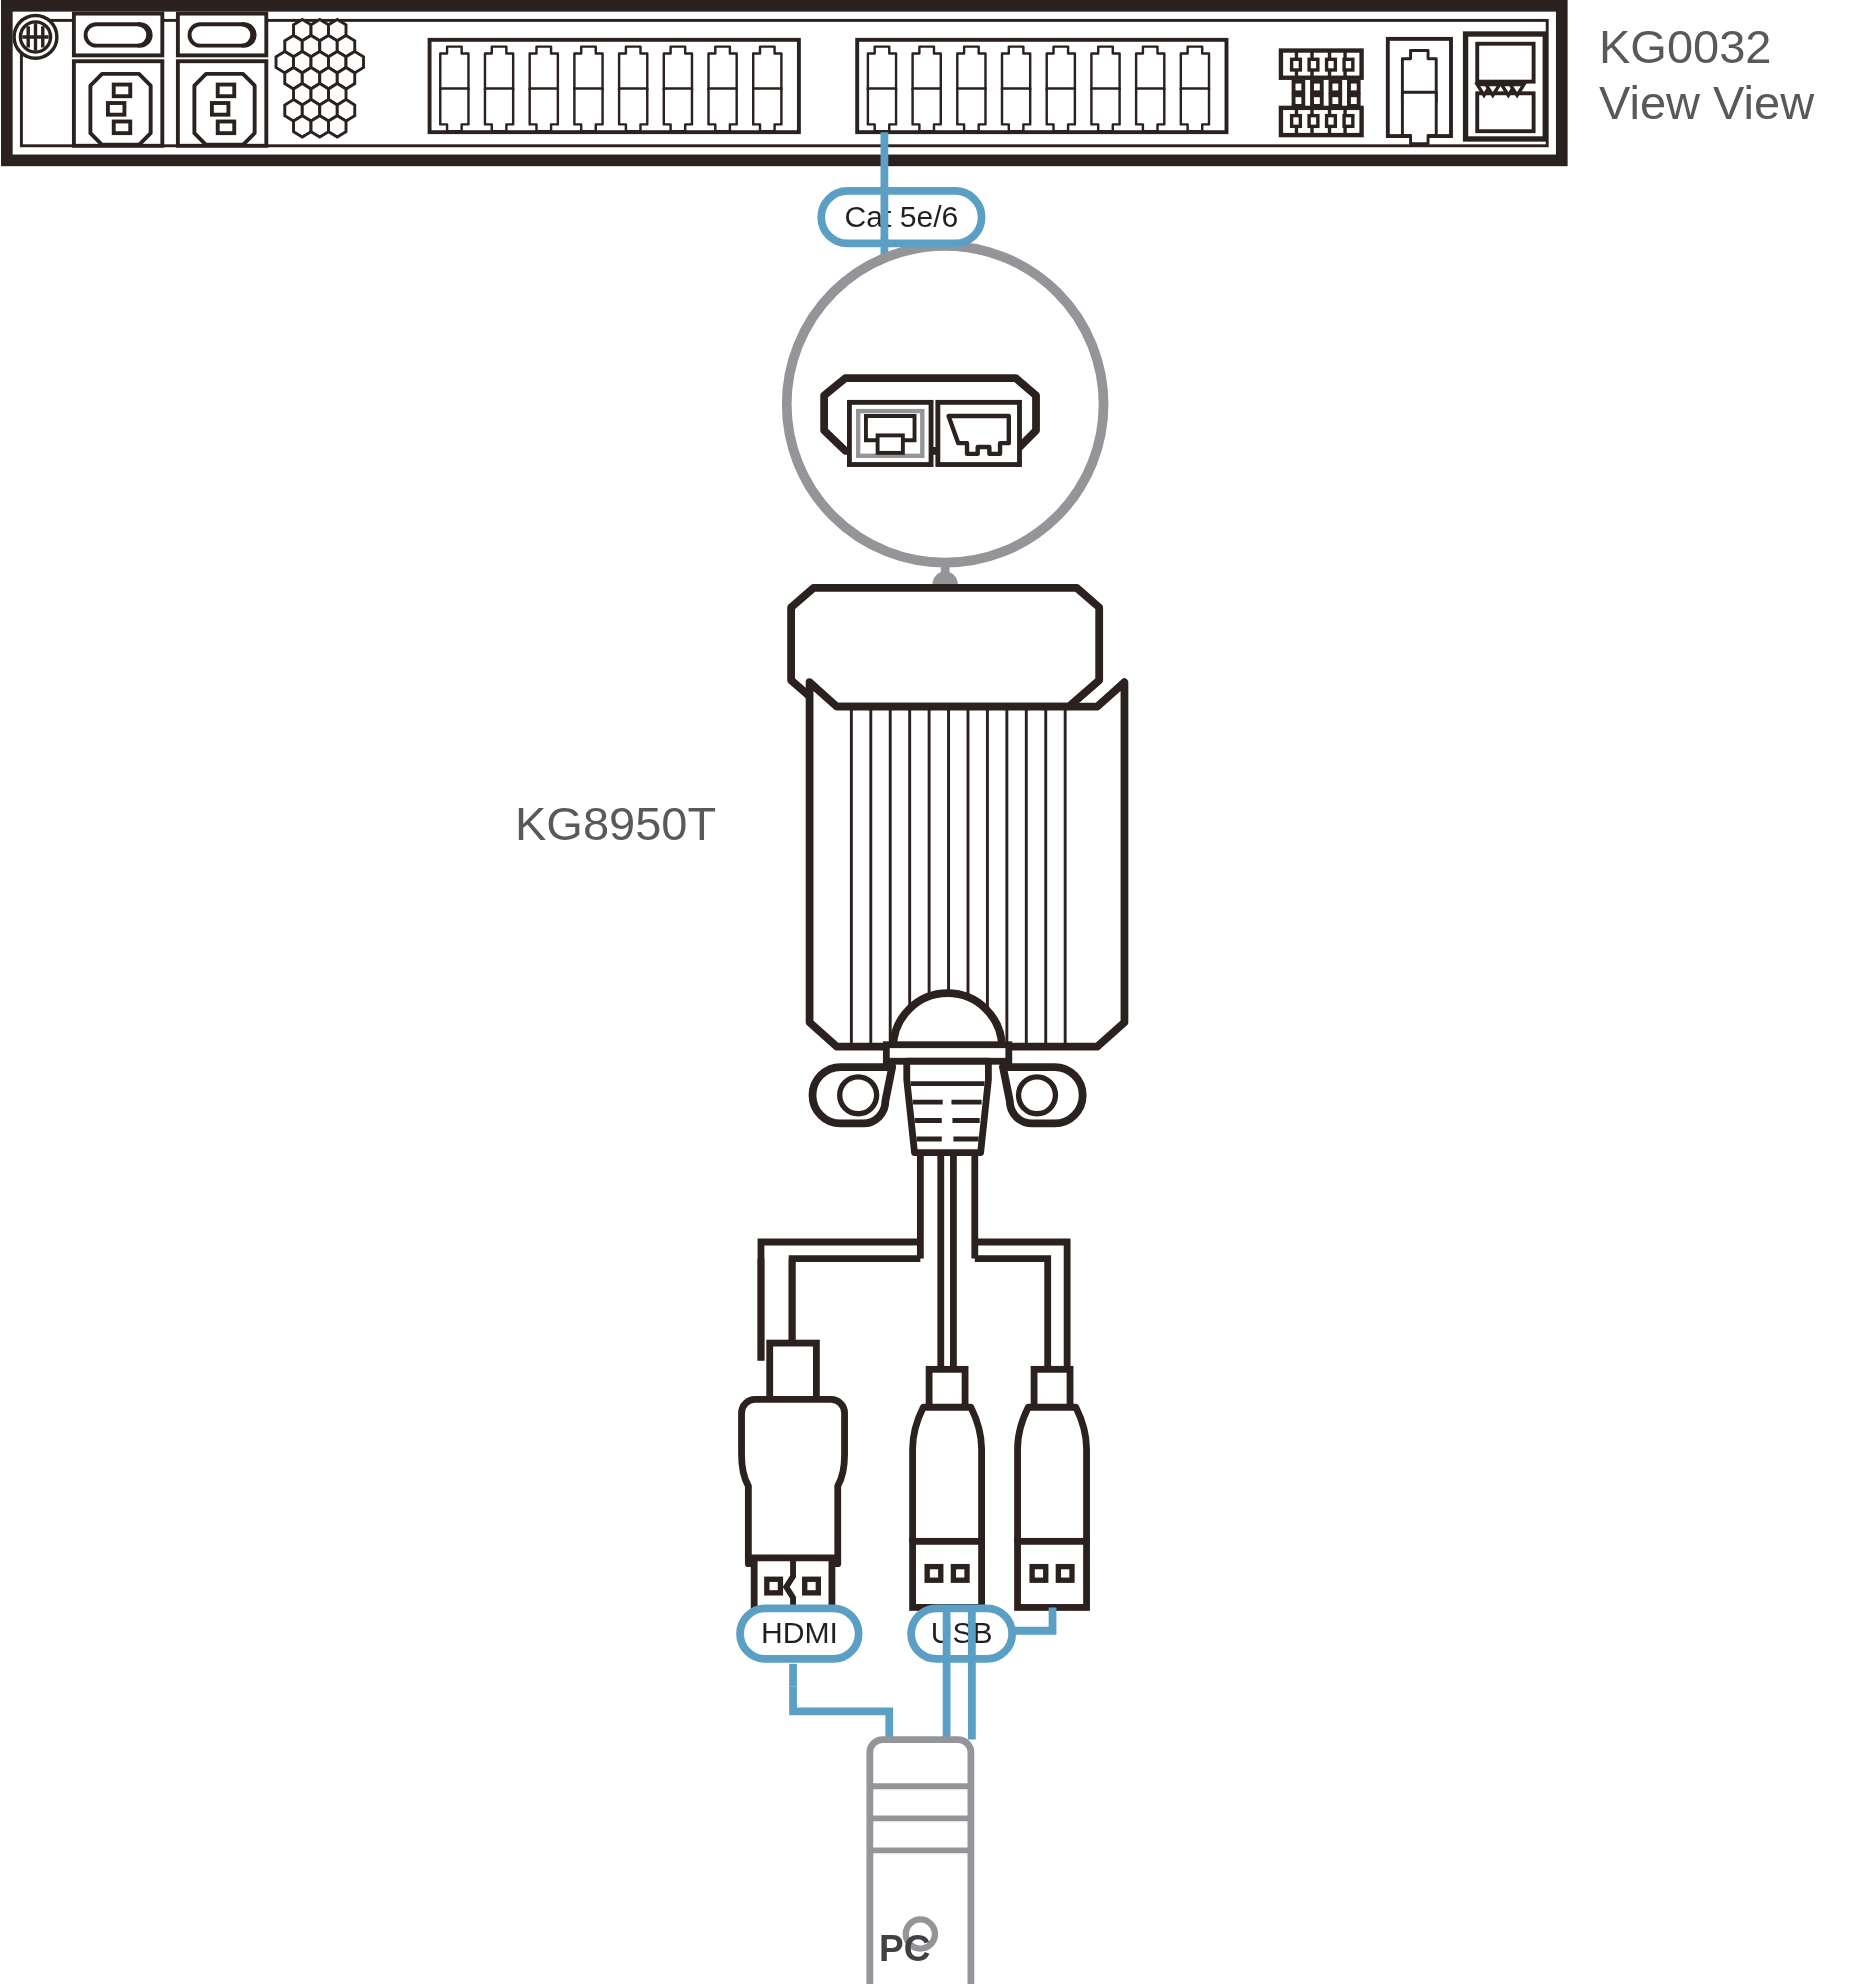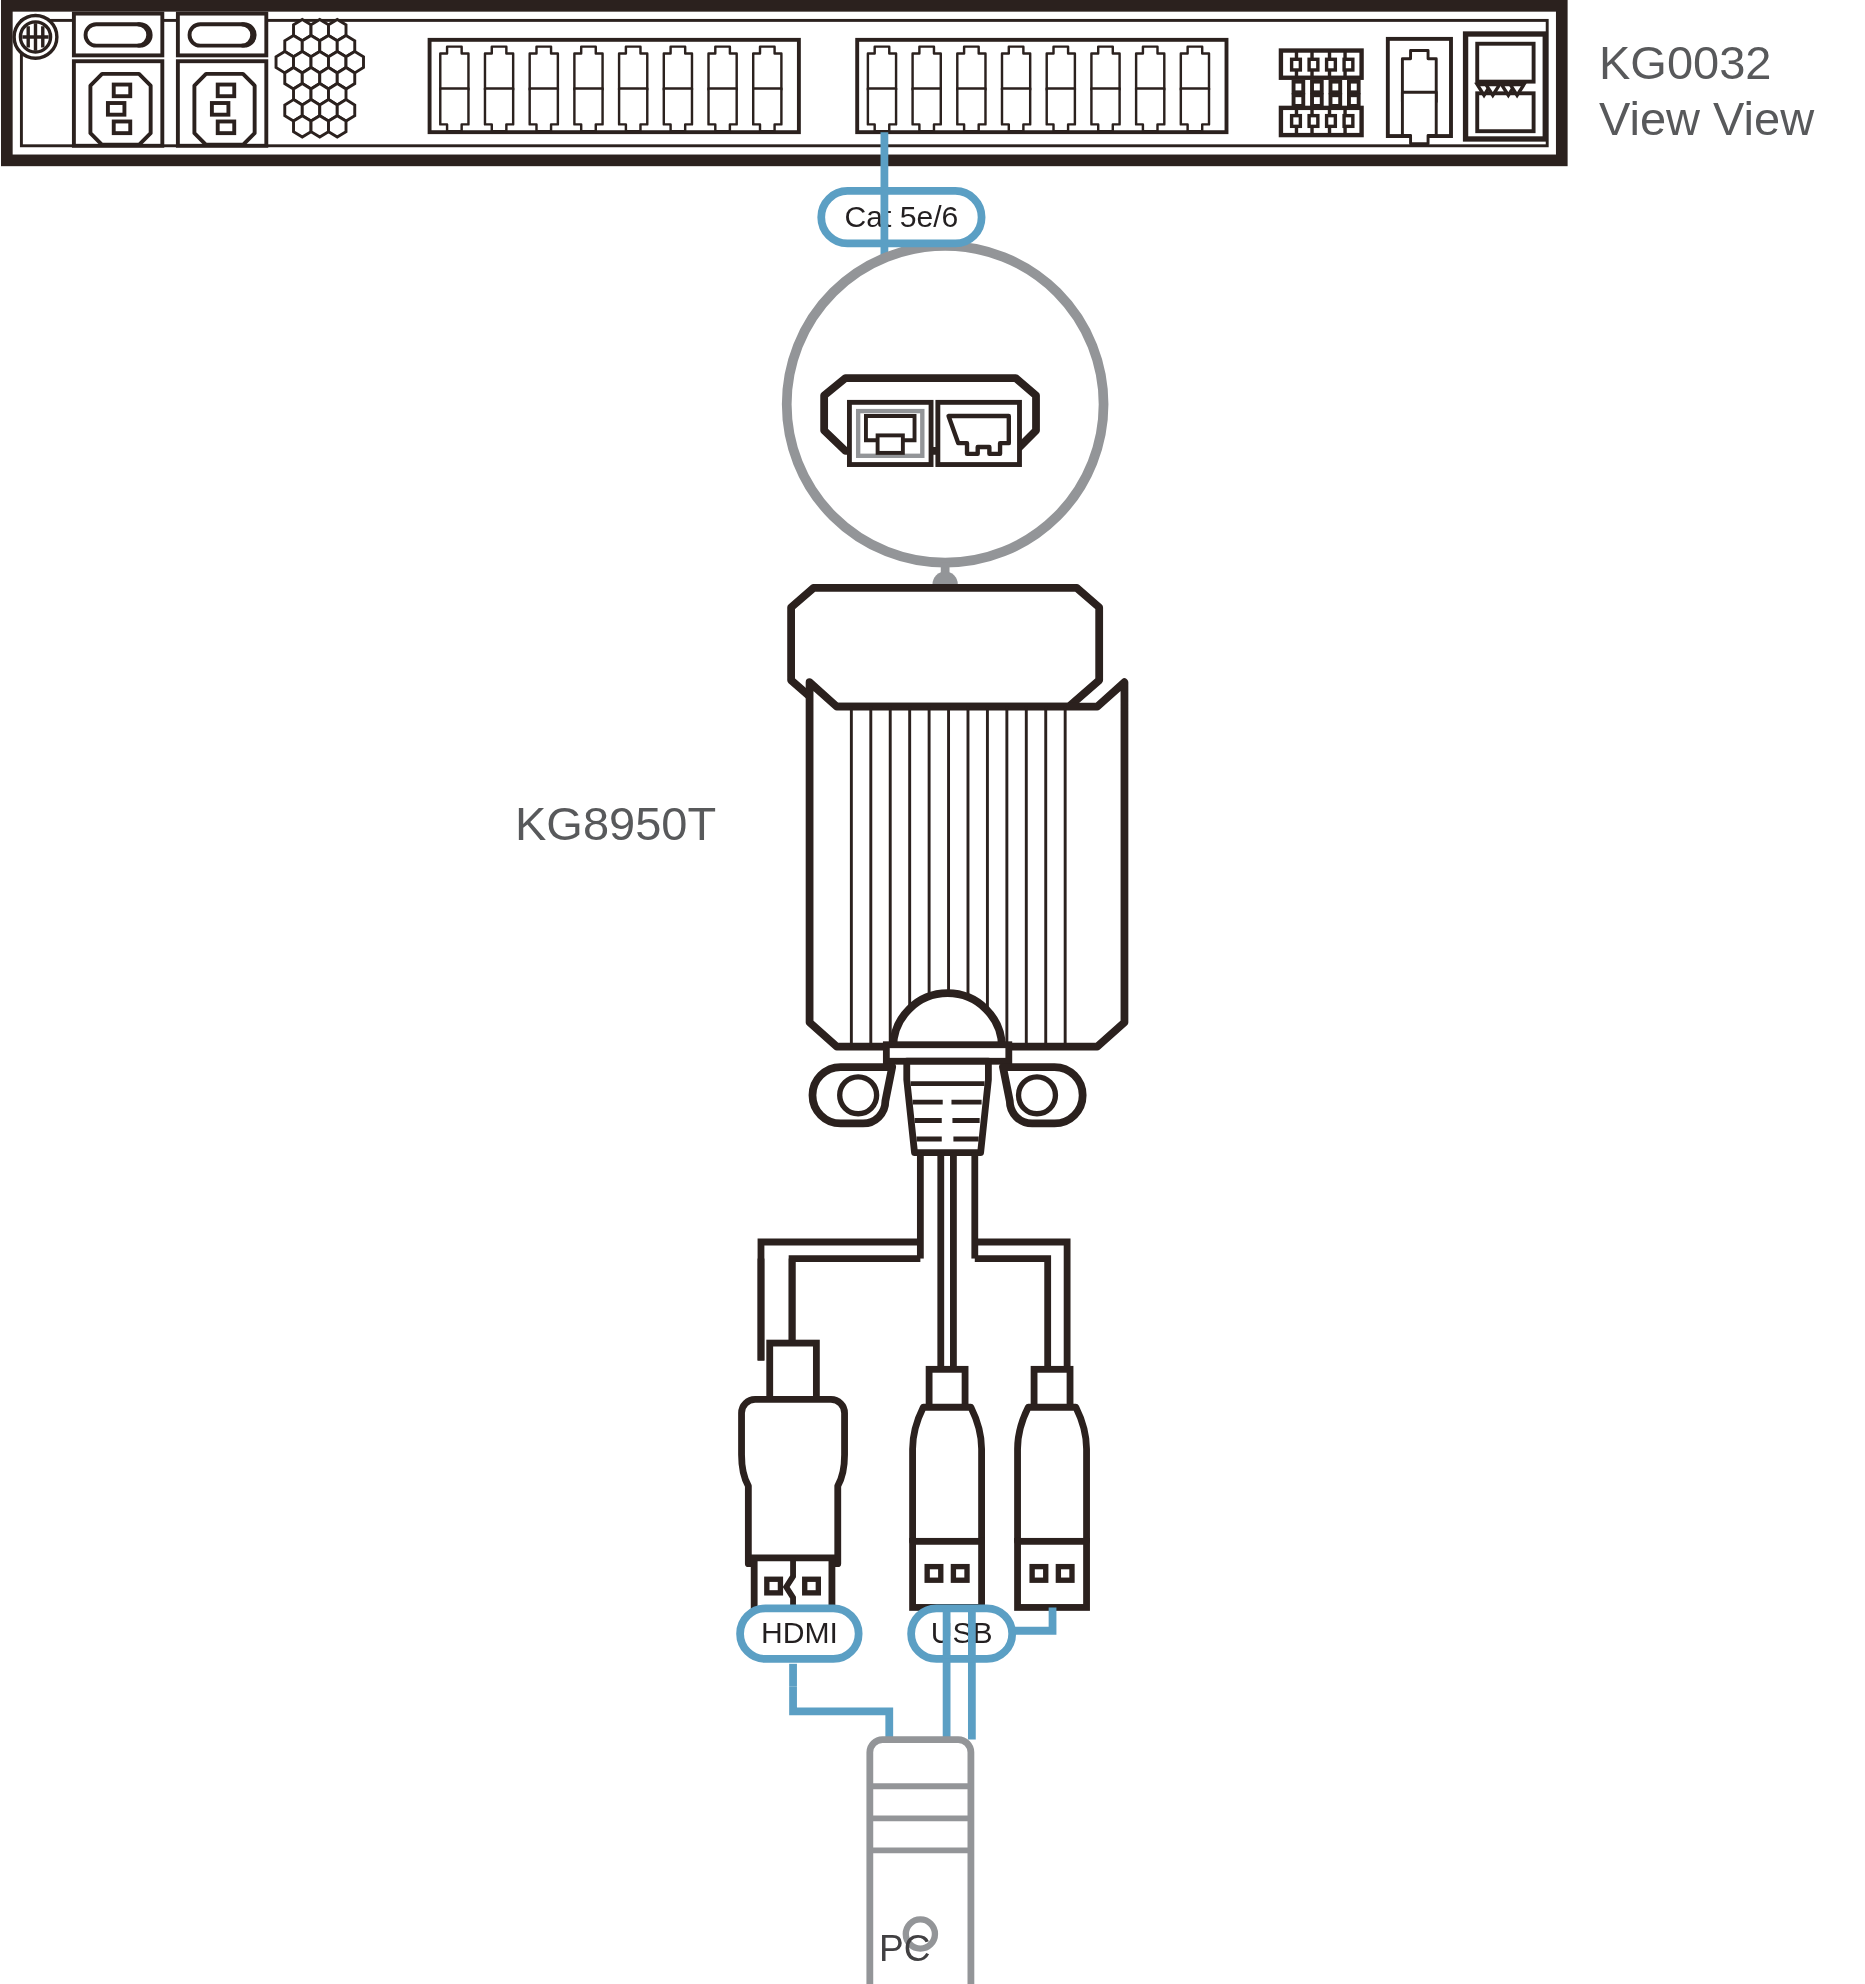--- a/index.html
+++ b/index.html
@@ -6,23 +6,23 @@
   body{
     width:1866px;height:1985px;position:relative;overflow:hidden;
     font-family:"Liberation Sans","DejaVu Sans",sans-serif;
   }
   #stage{position:absolute;inset:0;}
   svg.layer{position:absolute;left:0;top:0;width:1866px;height:1985px;}
   .lbl-device{
     position:absolute;color:#58595b;font-size:47px;line-height:1.18;
     font-family:"Liberation Sans","DejaVu Sans",sans-serif;white-space:pre;
   }
-  #title-kg0032{left:1599px;top:19.4px;margin-top:16px;}
+  #title-kg0032{left:1599px;top:19.4px;}
   #label-kg8950t{left:515px;top:796px;}
-  #label-pc{left:879px;top:1927px;font-size:37px;font-weight:normal;color:#414042;}
+  #label-pc{left:879px;top:1927px;font-size:37px;font-weight:bold;color:#414042;}
   .pill-text{
     font-family:"Liberation Sans","DejaVu Sans",sans-serif;
     font-size:62px;fill:#231f20;
   }
 </style>
 </head>
 <body>
 
 <div id="stage">
 

